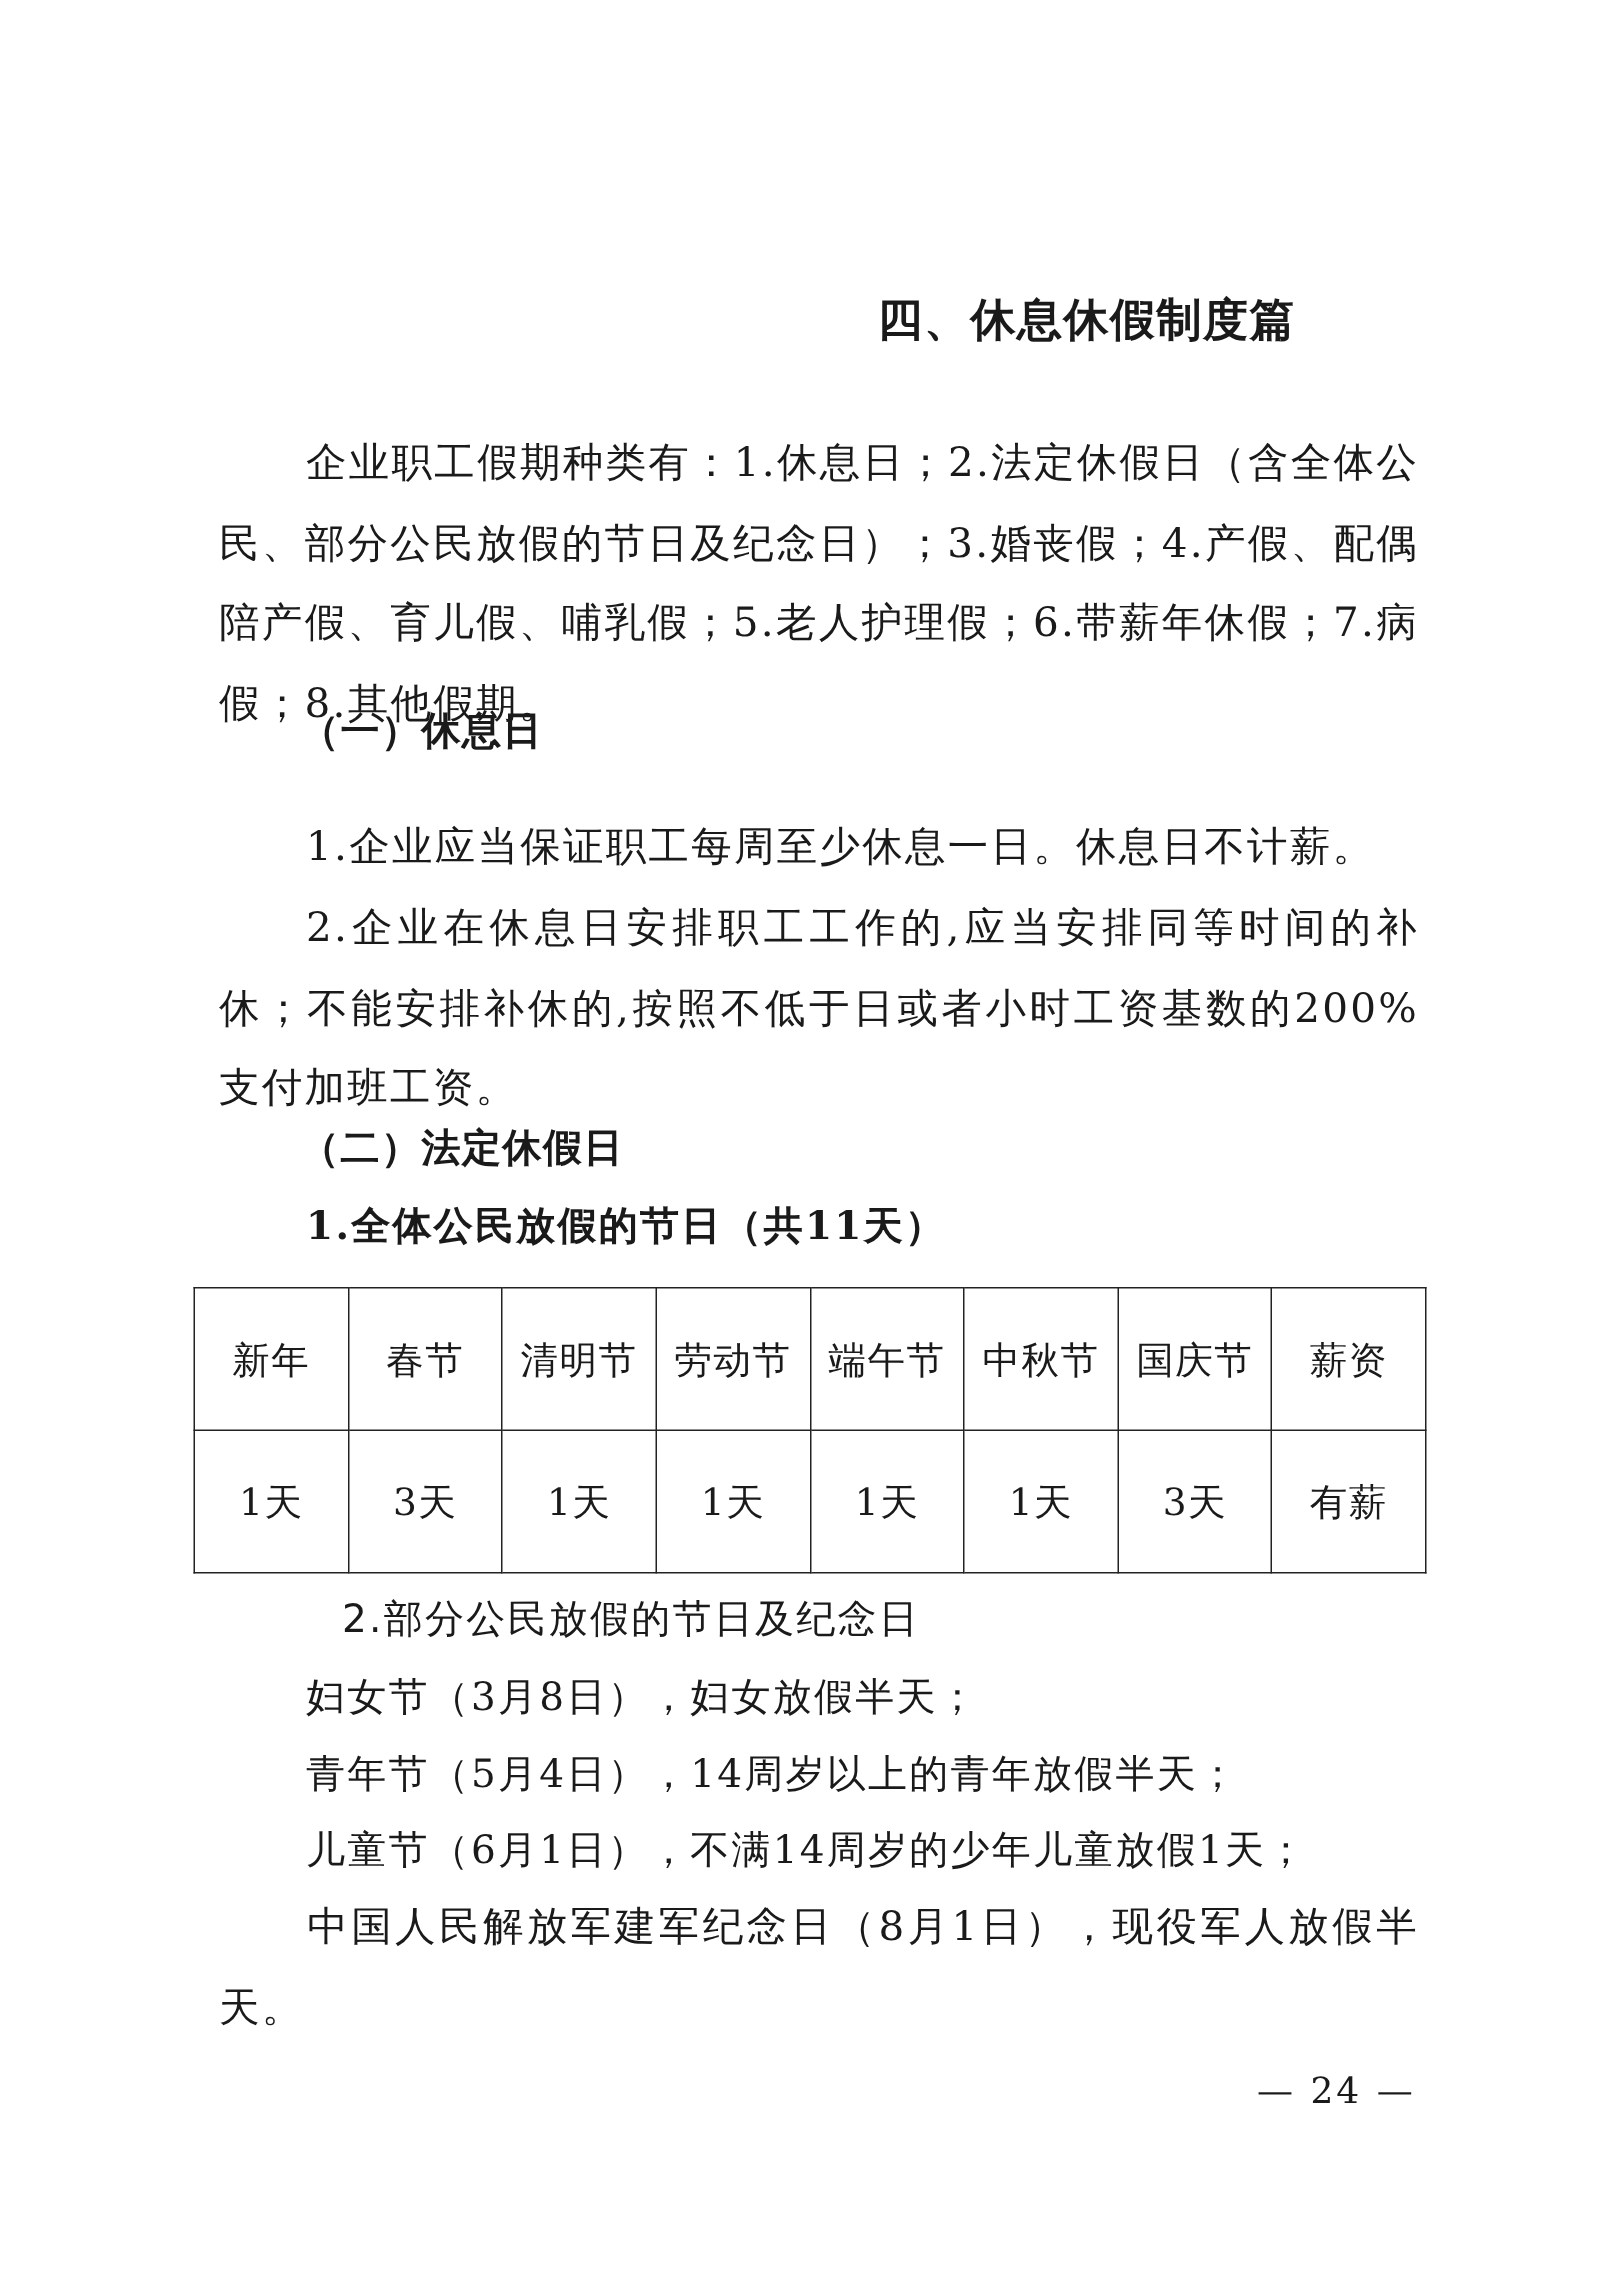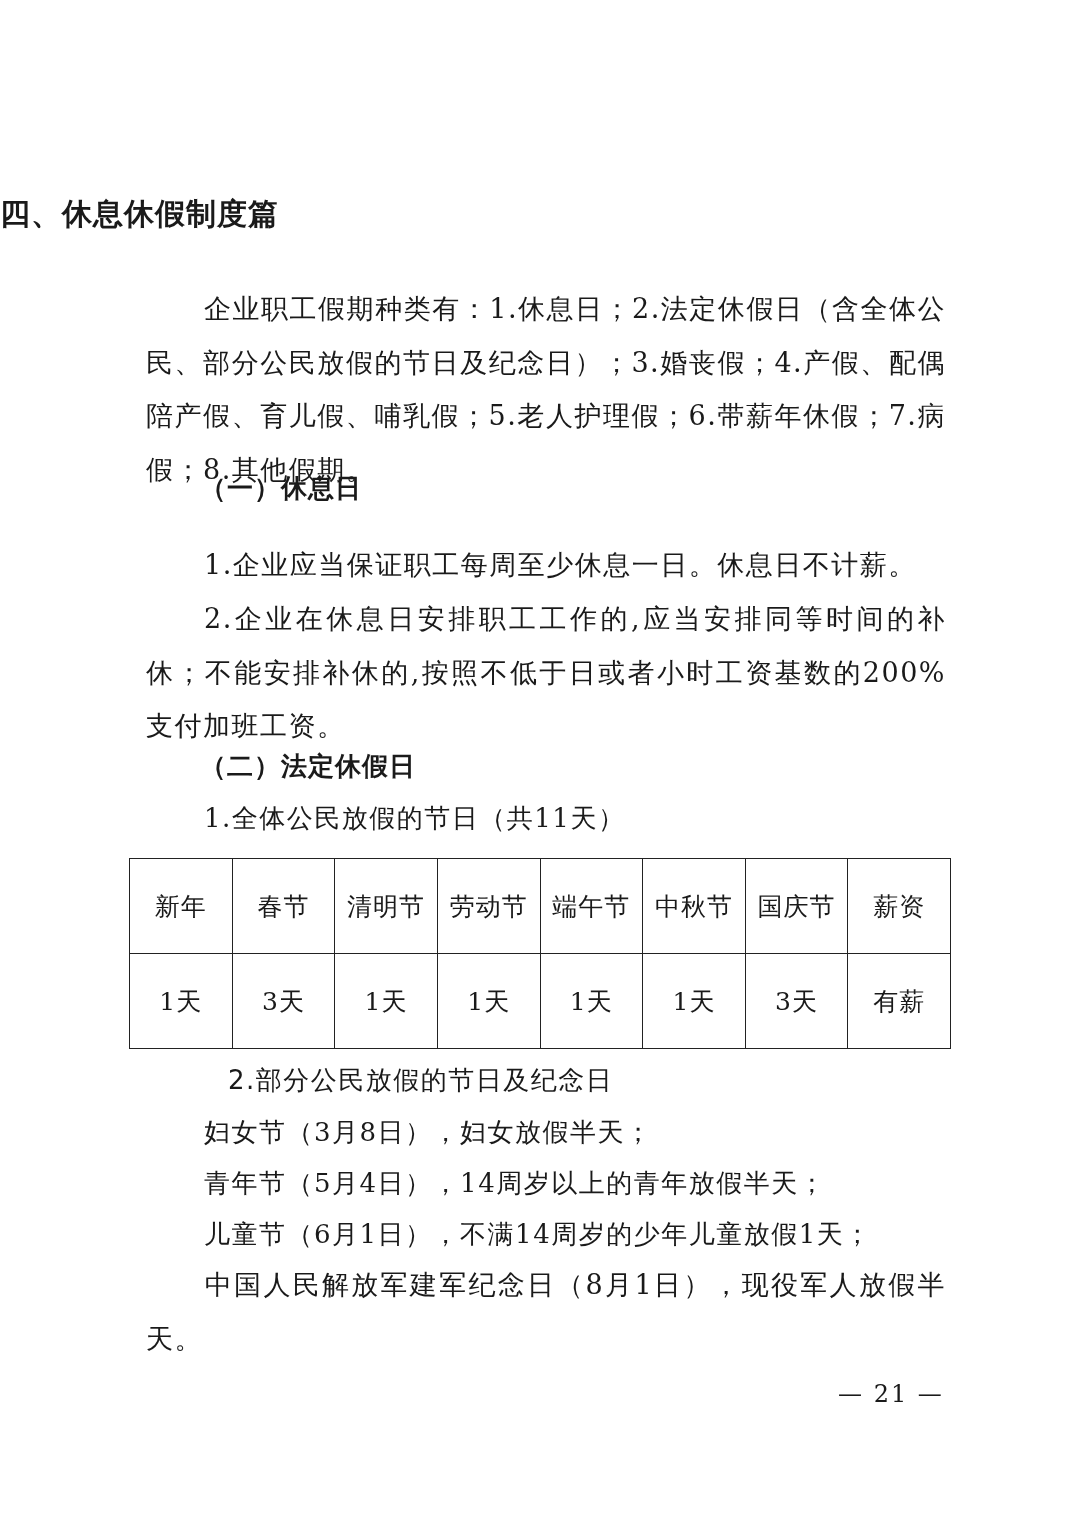--- a/index.html
+++ b/index.html
@@ -1,19 +1,19 @@
 <!DOCTYPE html>
 <html><head>
 <meta charset="utf-8">
 <style>
   html, body { margin: 0; padding: 0; background: #ffffff; }
   body { width: 1080px; height: 1528px; position: relative; overflow: hidden;
          font-family: "DejaVu Serif", "Liberation Serif", serif; color: #1a1a1a; }
   .page { position: absolute; left: 0; top: 0; width: 1080px; height: 1528px; }
-  .title { position: absolute; top: 192px; left: 0; width: 864px; text-align: left;
+  .title { position: absolute; top: 192px; left: 0; width: 864px; text-align: right;
            font-family: "DejaVu Sans", "Liberation Sans", sans-serif; font-weight: bold;
            font-size: 30px; letter-spacing: 1px; line-height: 44px; }
   .para { position: absolute; left: 146px; width: 800px; font-size: 27px; line-height: 53.5px;
           text-align: justify; letter-spacing: 1.5px; }
   .para .indent { display: inline-block; width: 58px; }
   .line { position: absolute; left: 146px; font-size: 26px; line-height: 40px; letter-spacing: 1.5px; white-space: nowrap; }
   .heading { position: absolute; left: 200px; font-family: "DejaVu Sans", "Liberation Sans", sans-serif;
              font-weight: bold; font-size: 26px; line-height: 40px; letter-spacing: 1px; }
   table.holidays { position: absolute; left: 129px; top: 858px; width: 822px; height: 191px;
                    border-collapse: collapse; table-layout: fixed; padding-left: 48px; }
@@ -31,21 +31,21 @@
   <div class="para" style="top:282px;"><span class="indent"></span><span>企业职工假期种类有：1.休息日；2.法定休假日（含全体公民、部分公民放假的节日及纪念日）；3.婚丧假；4.产假、配偶陪产假、育儿假、哺乳假；5.老人护理假；6.带薪年休假；7.病假；8.其他假期。</span></div>
 
   <div class="heading" style="top:468px;">（一）休息日</div>
 
   <div class="para" style="top:538px;"><span class="indent"></span><span>1.企业应当保证职工每周至少休息一日。休息日不计薪。</span></div>
 
   <div class="para" style="top:592px;"><span class="indent"></span><span>2.企业在休息日安排职工工作的,应当安排同等时间的补休；不能安排补休的,按照不低于日或者小时工资基数的200%支付加班工资。</span></div>
 
   <div class="heading" style="top:746px;">（二）法定休假日</div>
 
-  <div class="line" style="left:204px; top:798px;">1.全体公民放假的节日（共11天）</div>
+  <div class="line" style="left:204px; top:798px;font-weight:bold;">1.全体公民放假的节日（共11天）</div>
 
   <table class="holidays">
     <tbody>
         <tr>
       <td>新年</td>
       <td>春节</td>
       <td>清明节</td>
       <td>劳动节</td>
       <td>端午节</td>
       <td>中秋节</td>
@@ -65,14 +65,14 @@
   </tbody>
     </table>
 
   <div class="line" style="left:200px; top:1060px; font-family:'DejaVu Sans','Liberation Sans',sans-serif;margin-left:28px;">2.部分公民放假的节日及纪念日</div>
 
   <div class="line" style="left:204px; top:1112px;">妇女节（3月8日），妇女放假半天；</div>
   <div class="line" style="left:204px; top:1163px;">青年节（5月4日），14周岁以上的青年放假半天；</div>
   <div class="line" style="left:204px; top:1214px;">儿童节（6月1日），不满14周岁的少年儿童放假1天；</div>
   <div class="para" style="top:1258px;"><span class="indent"></span><span>中国人民解放军建军纪念日（8月1日），现役军人放假半天。</span></div>
 
-  <div class="pagenum">— 21 —</div>
+  <div class="pagenum">— 24 —</div>
 </div>
 
 </body></html>

